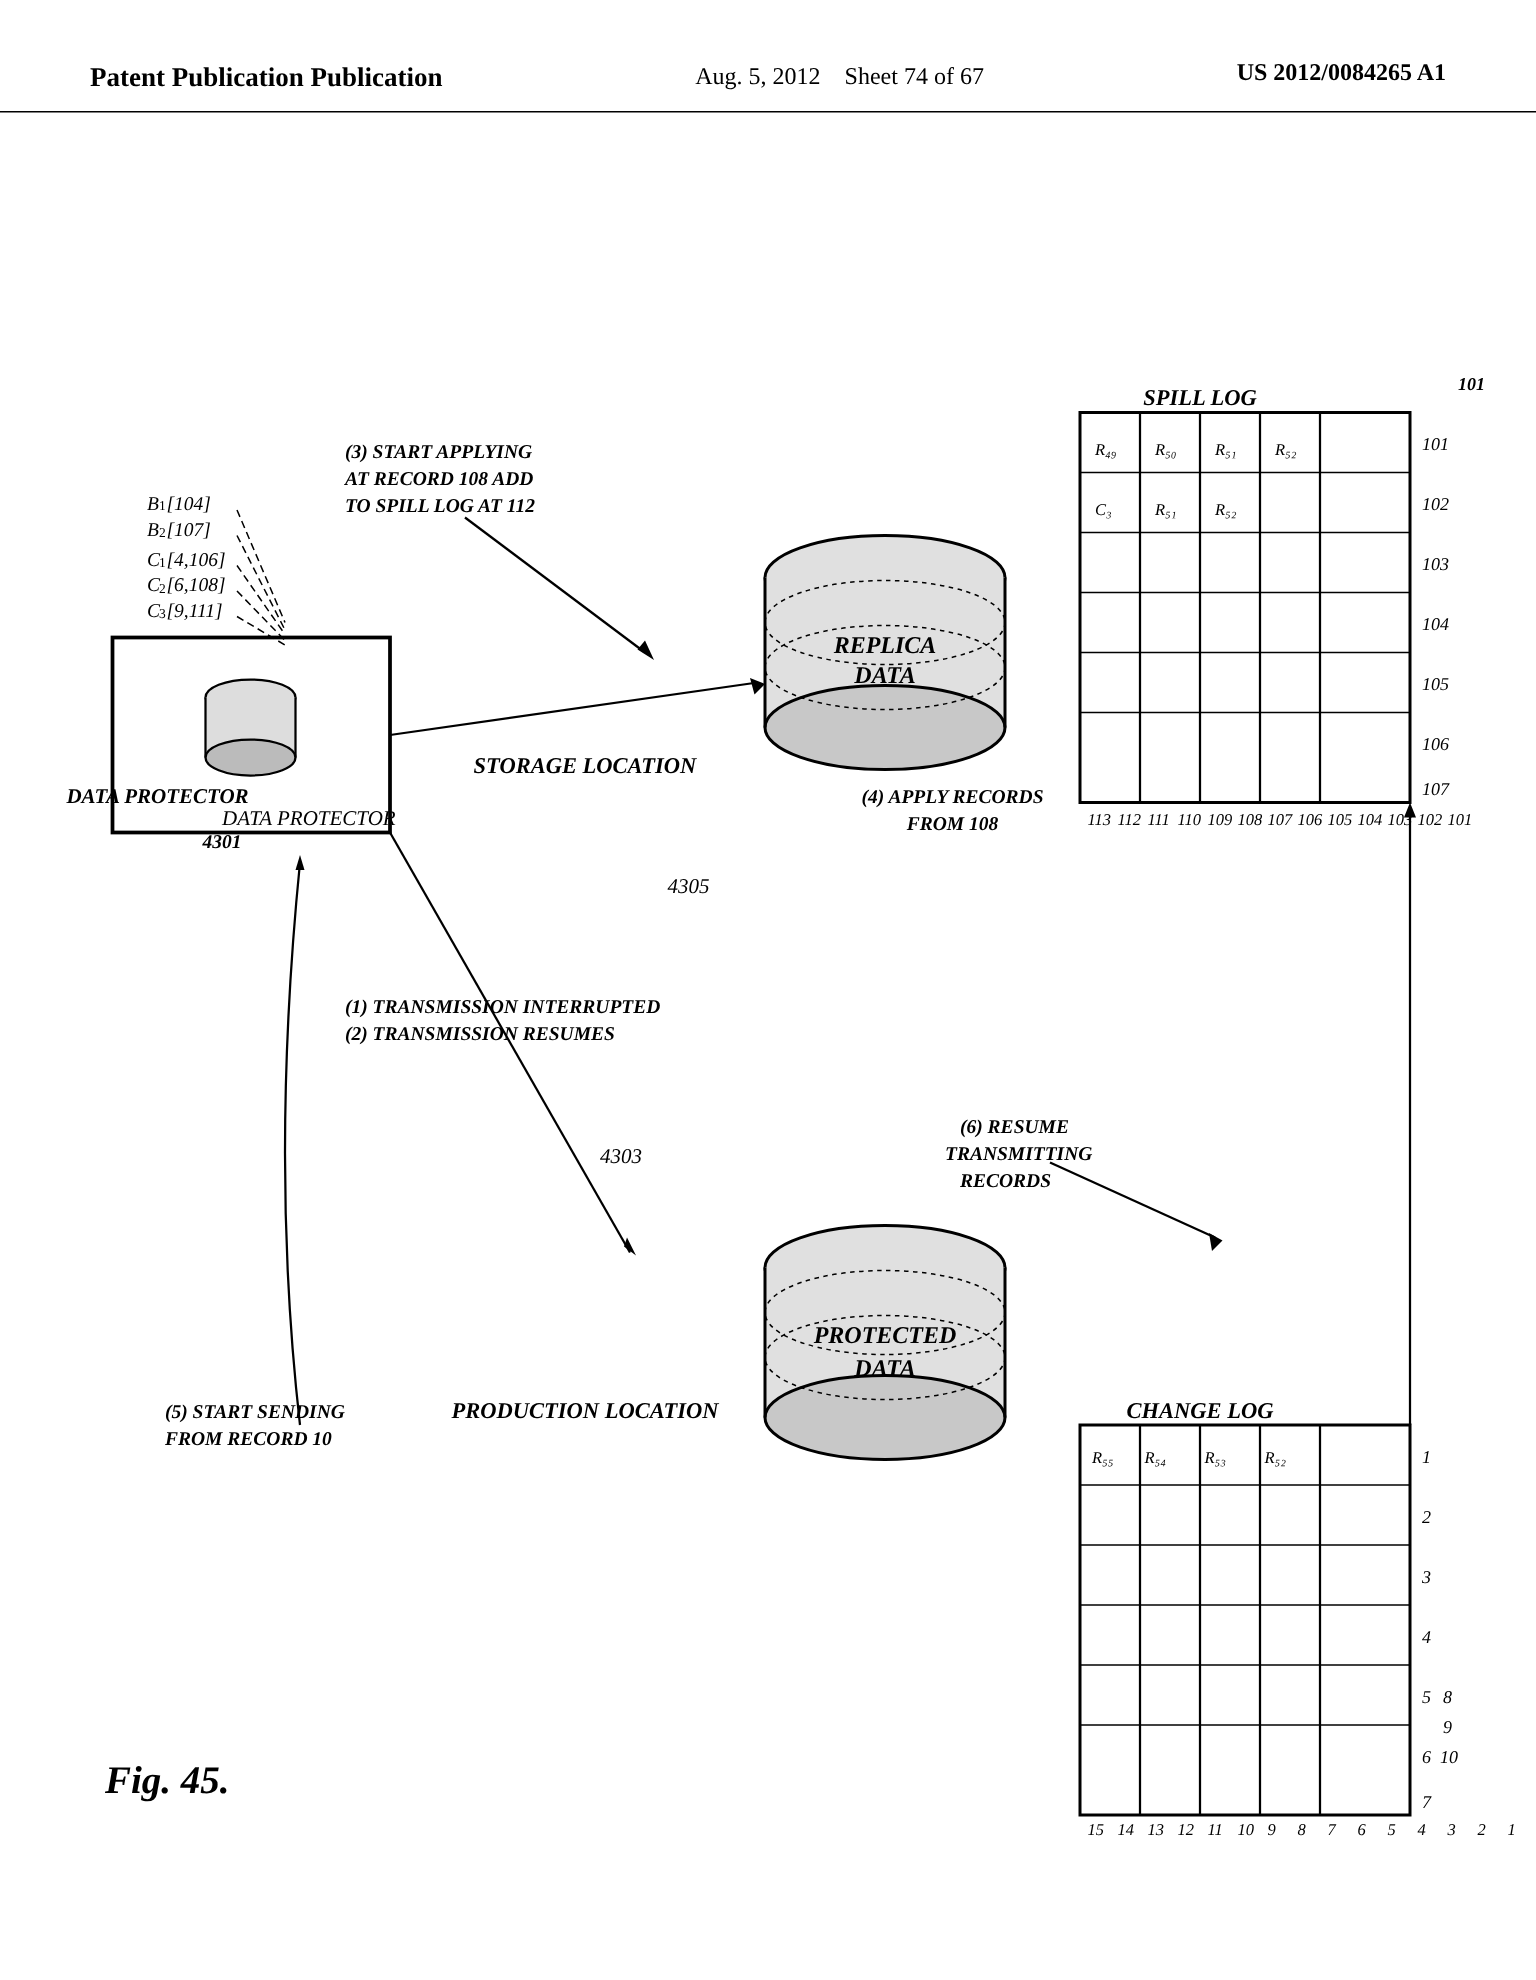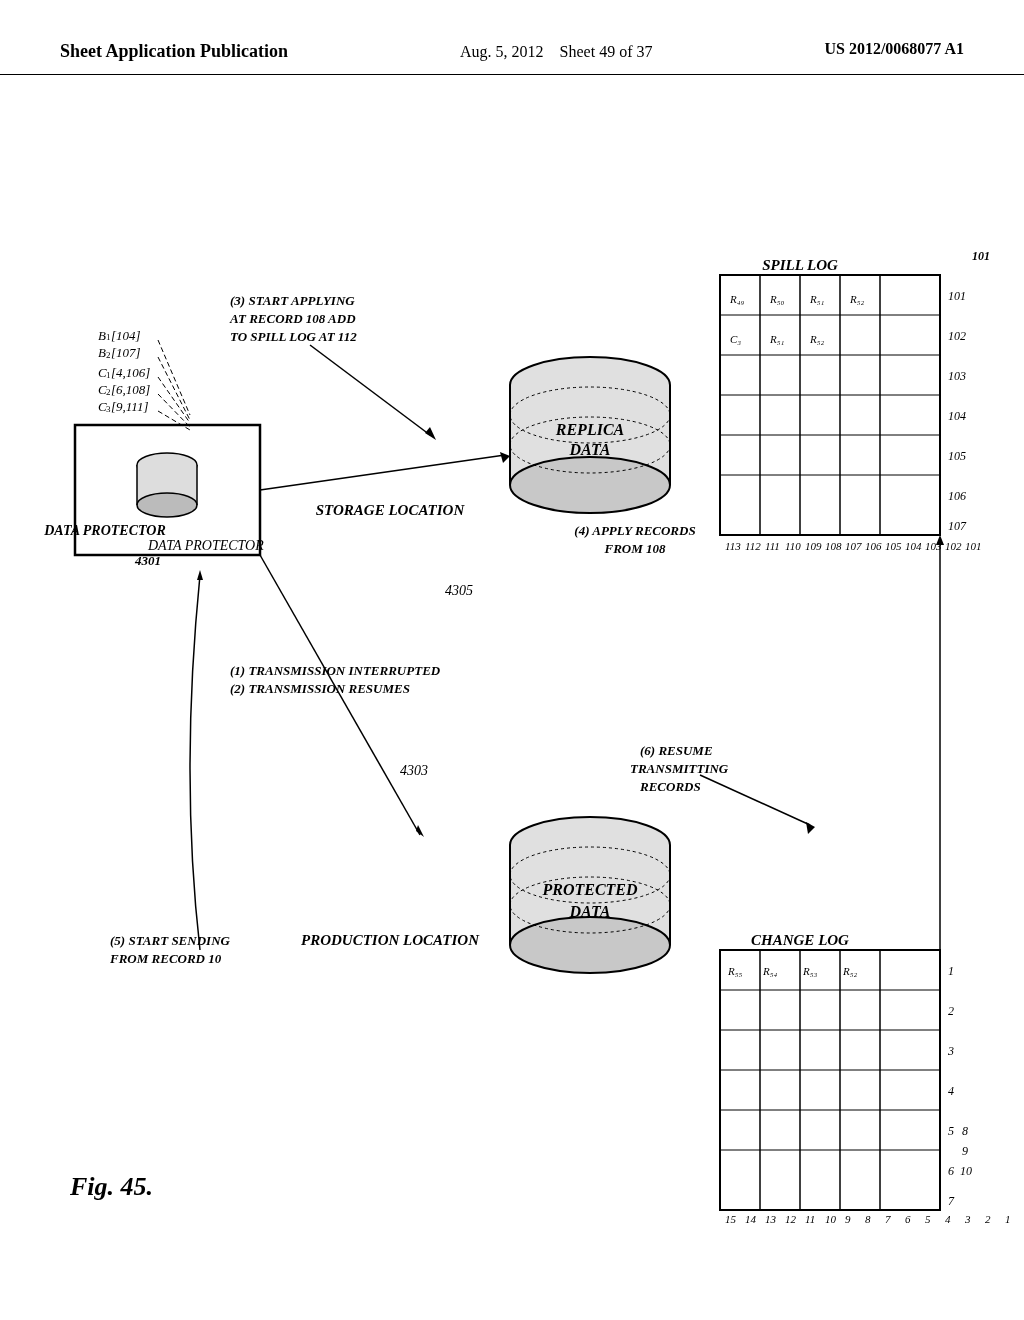--- a/index.html
+++ b/index.html
@@ -46,26 +46,26 @@
       height: 100%;
     }
     text {
       font-family: 'Times New Roman', Times, serif;
     }
   </style>
 </head>
 <body>
 
 <div class="page-header">
-  <div class="header-left">Sheet Application Publication</div>
+  <div class="header-left">Patent Publication Publication</div>
   <div class="header-center">
     <span>Aug. 5, 2012</span>&nbsp;&nbsp;&nbsp;
-    <span>Sheet 49 of 37</span>
+    <span>Sheet 74 of 67</span>
   </div>
-  <div class="header-right">US 2012/0068077 A1</div>
+  <div class="header-right">US 2012/0084265 A1</div>
 </div>
 
 <div class="diagram-area">
   <svg class="main-diagram" viewBox="0 0 1024 1200" xmlns="http://www.w3.org/2000/svg">
 
     <text x="70" y="1120" font-size="26" font-style="italic" font-weight="bold">Fig. 45.</text>
 
     <rect x="75" y="350" width="185" height="130" fill="none" stroke="#000" stroke-width="2.5"></rect>
 
     <ellipse cx="167" cy="390" rx="30" ry="12" fill="#ddd" stroke="#000" stroke-width="1.5"></ellipse>

